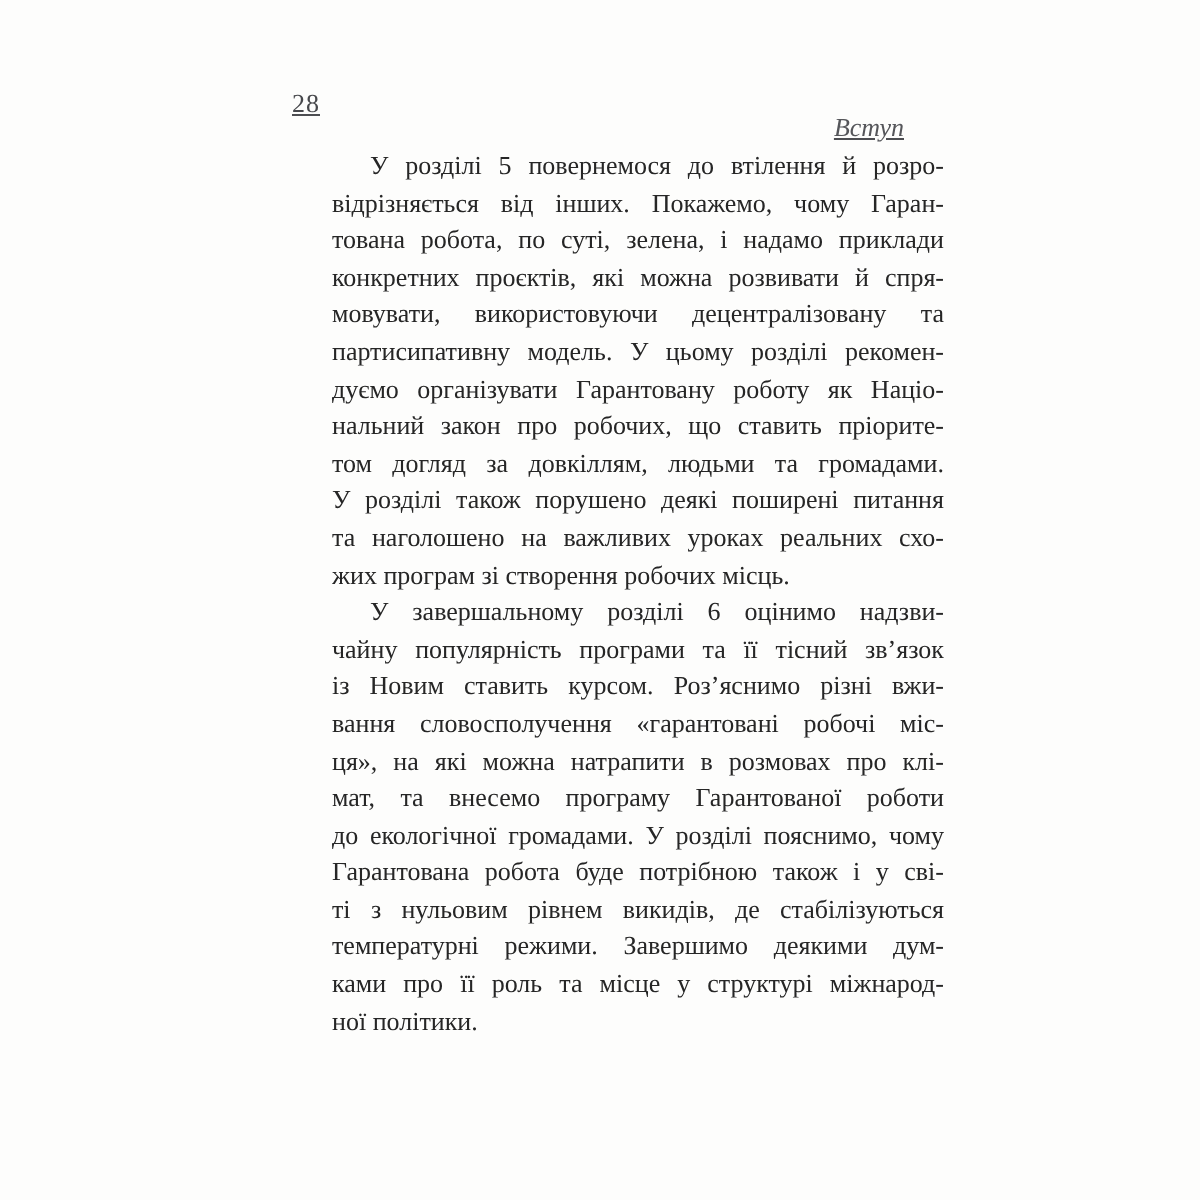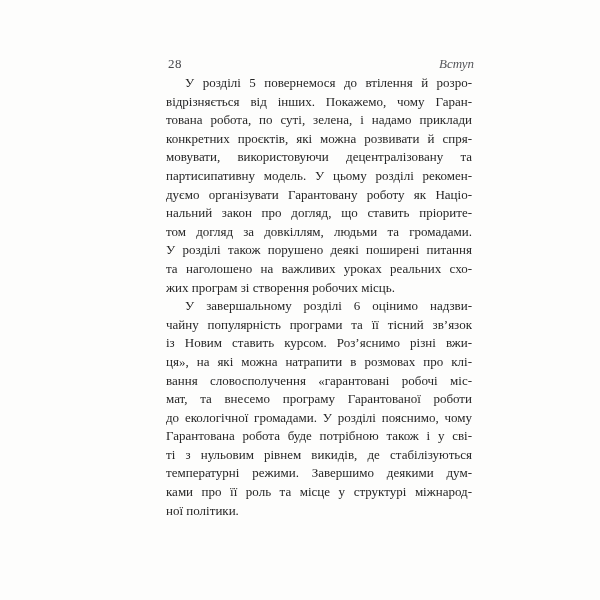--- a/index.html
+++ b/index.html
@@ -9,27 +9,28 @@
     font-family: "Liberation Serif", serif;
     overflow: hidden;
   }
   .page {
     position: relative;
     width: 600px; height: 600px;
     background: #fdfdfc;
   }
   .header {
     position: absolute;
-    left: 168px; top: 44px;
+    left: 146px; top: 44px;
     width: 306px;
     display: flex;
     justify-content: space-between;
-    align-items: flex-end;
+    align-items: flex-start;
     font-size: 13px;
     color: #4d4e52;
+    text-decoration: underline;
   }
   .pagenum { letter-spacing: 0.5px; color: #47484c; }
   .running  { font-style: italic; color: #55565a; margin-top: 12px; }
   .text-body {
     position: absolute;
     left: 166px; top: 74px;
     width: 306px;
     font-size: 13px;
     line-height: 18.6px;
     color: #262626;
@@ -55,32 +56,32 @@
   </div>
   <div class="text-body">
       <div class="paragraph">
         <div class="line first">У розділі 5 повернемося до втілення й розро-</div>
         <div class="line">відрізняється від інших. Покажемо, чому Гаран-</div>
         <div class="line">тована робота, по суті, зелена, і надамо приклади</div>
         <div class="line">конкретних проєктів, які можна розвивати й спря-</div>
         <div class="line">мовувати, використовуючи децентралізовану та</div>
         <div class="line">партисипативну модель. У цьому розділі рекомен-</div>
         <div class="line">дуємо організувати Гарантовану роботу як Націо-</div>
-        <div class="line">нальний закон про догляд, що ставить пріорите-</div>
+        <div class="line">нальний закон про робочих, що ставить пріорите-</div>
         <div class="line">том догляд за довкіллям, людьми та громадами.</div>
         <div class="line">У розділі також порушено деякі поширені питання</div>
         <div class="line">та наголошено на важливих уроках реальних схо-</div>
         <div class="line last">жих програм зі створення робочих місць.</div>
       </div>
       <div class="paragraph">
         <div class="line first">У завершальному розділі 6 оцінимо надзви-</div>
         <div class="line">чайну популярність програми та її тісний зв’язок</div>
         <div class="line">із Новим ставить курсом. Роз’яснимо різні вжи-</div>
+        <div class="line">вання словосполучення «гарантовані робочі міс-</div>
         <div class="line">ця», на які можна натрапити в розмовах про клі-</div>
-        <div class="line">вання словосполучення «гарантовані робочі міс-</div>
         <div class="line">мат, та внесемо програму Гарантованої роботи</div>
         <div class="line">до екологічної громадами. У розділі пояснимо, чому</div>
         <div class="line">Гарантована робота буде потрібною також і у сві-</div>
         <div class="line">ті з нульовим рівнем викидів, де стабілізуються</div>
         <div class="line">температурні режими. Завершимо деякими дум-</div>
         <div class="line">ками про її роль та місце у структурі міжнарод-</div>
         <div class="line last">ної політики.</div>
       </div>
     </div>
 </div>

